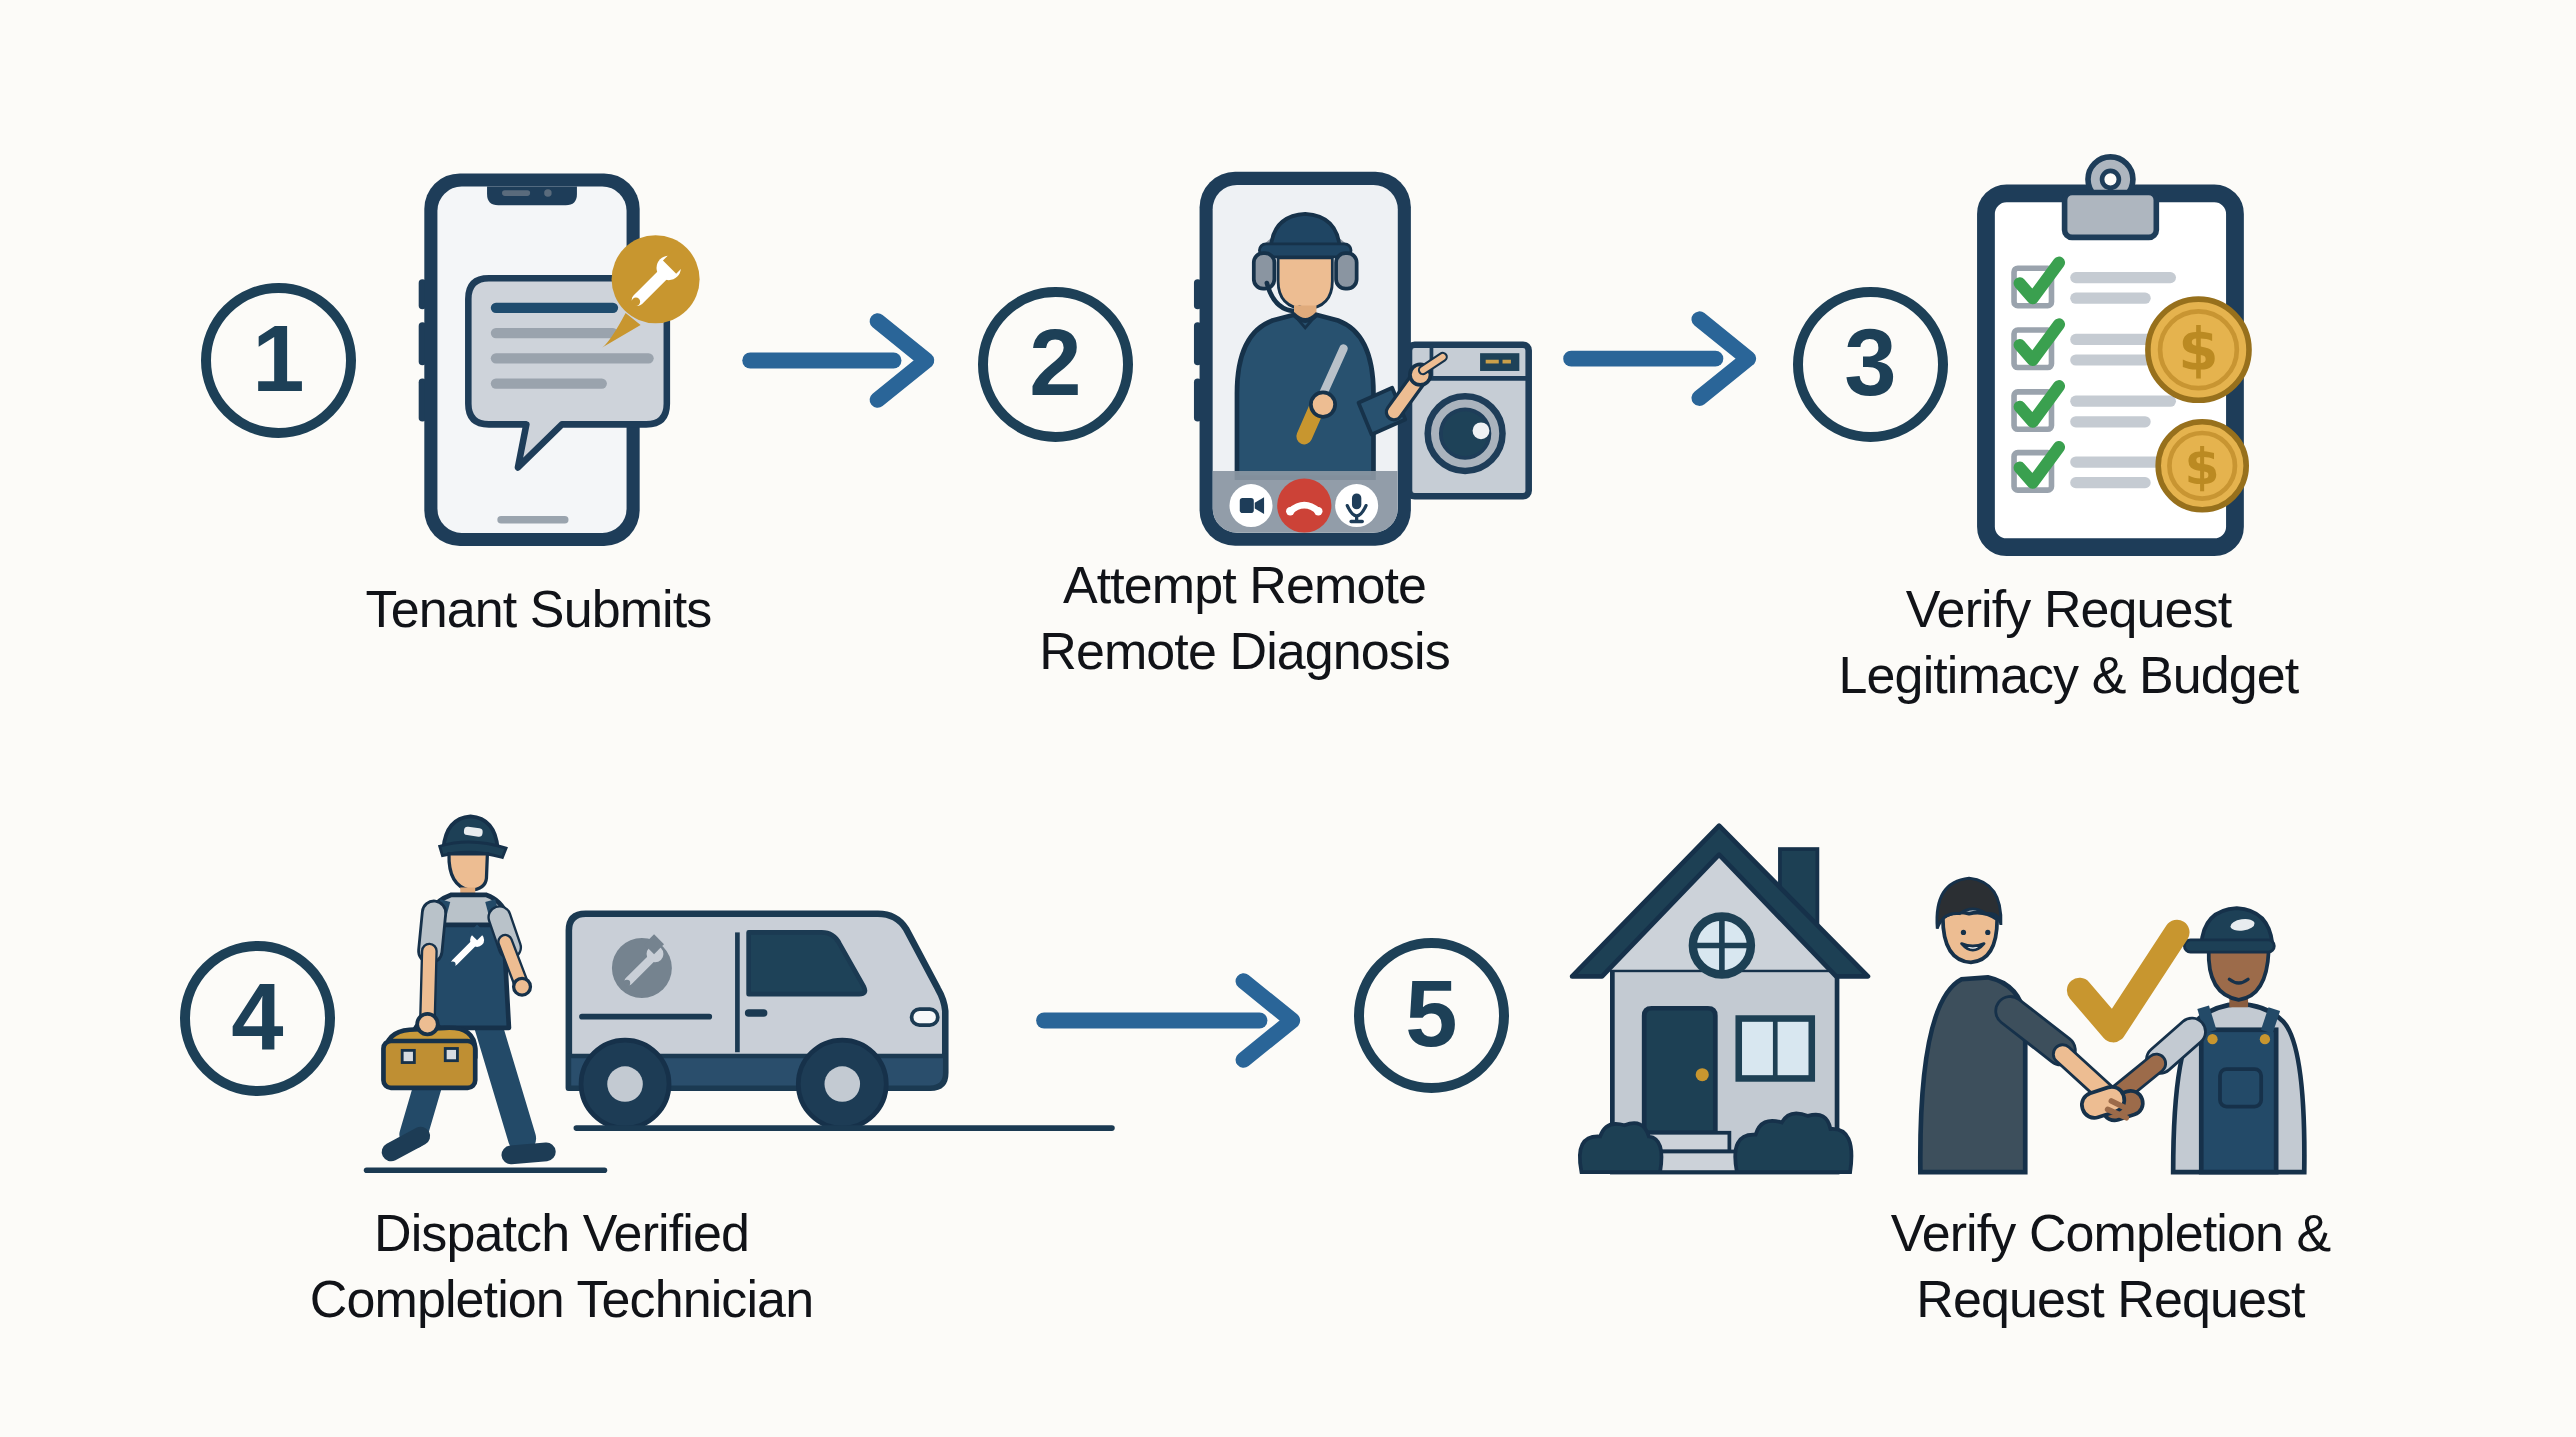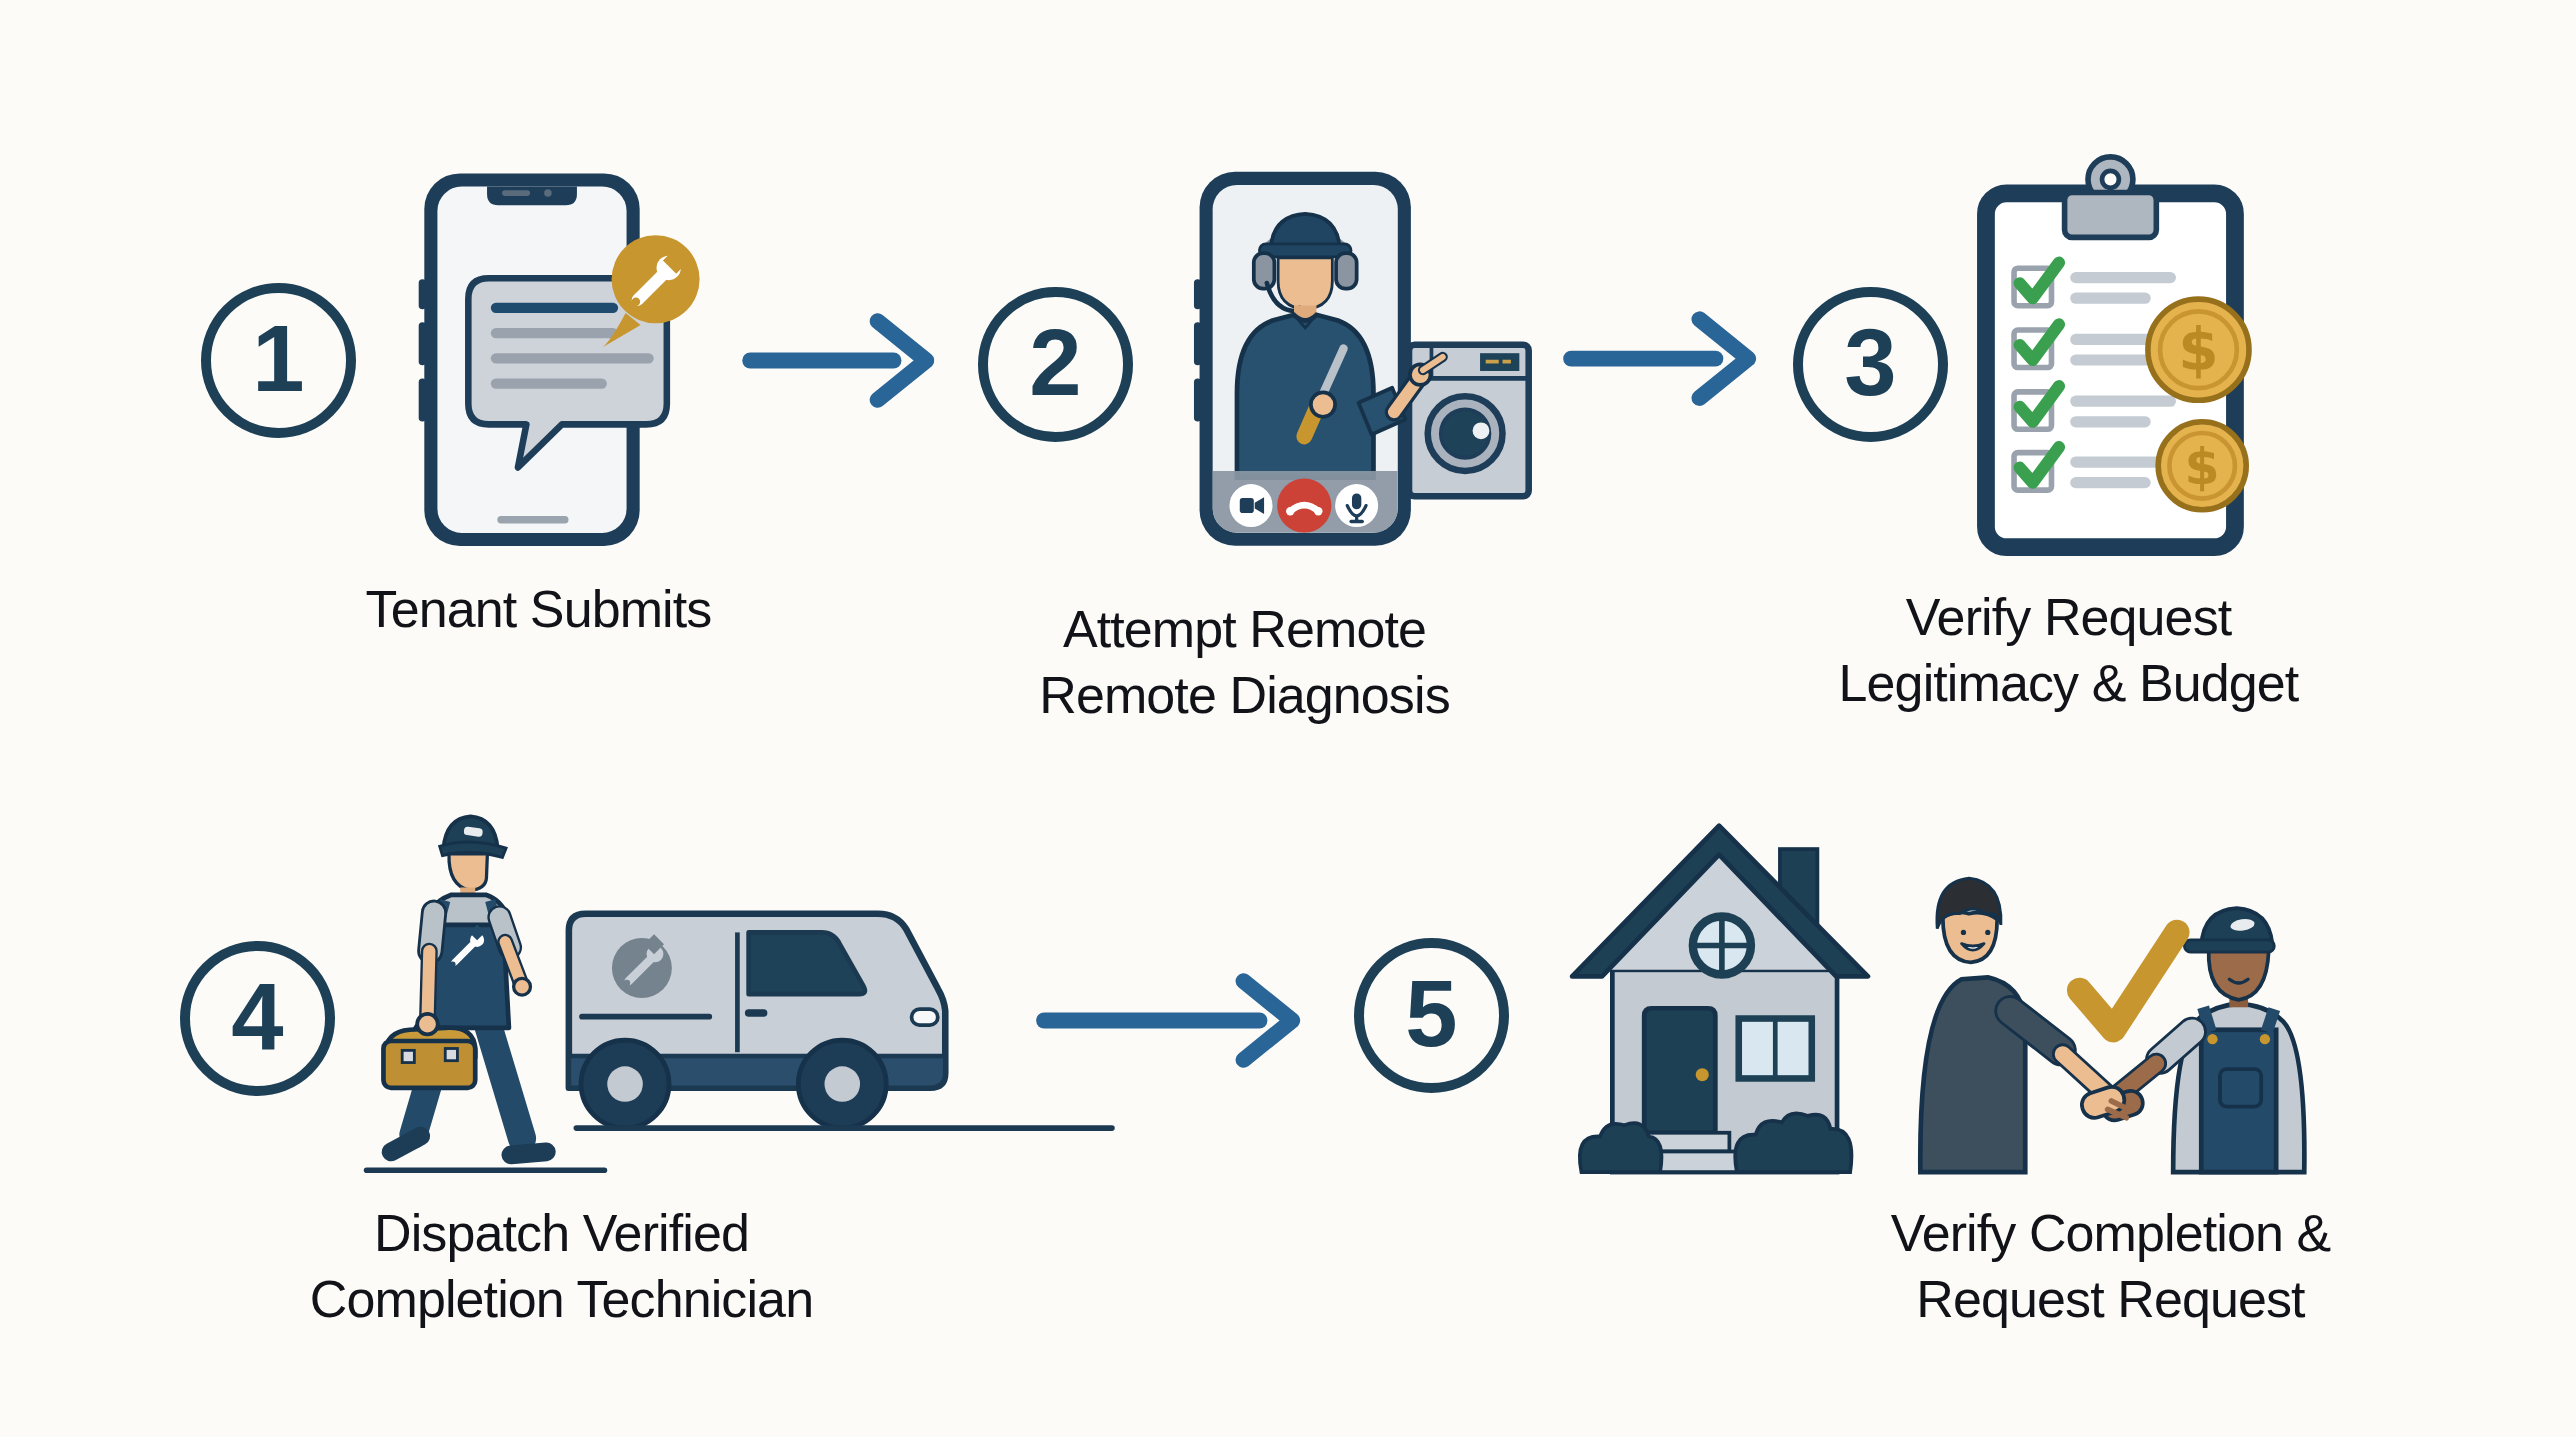--- a/index.html
+++ b/index.html
@@ -146,21 +146,21 @@
       <line x1="1521" y1="395" x2="1542" y2="381" stroke="#16324a" stroke-width="11" stroke-linecap="round"></line>
       <line x1="1521" y1="395" x2="1542" y2="381" stroke="#edbd92" stroke-width="6.5" stroke-linecap="round"></line>
     </g>
   </svg>
 
   <svg class="abs" style="left:1559px;top:309px;" width="206" height="103" viewBox="1665 330 220 110">
     <line x1="1678" y1="383" x2="1832" y2="383" stroke="#2a6598" stroke-width="17" stroke-linecap="round"></line>
     <polyline points="1815,341 1867,383 1815,425" fill="none" stroke="#2a6598" stroke-width="17" stroke-linecap="round" stroke-linejoin="round"></polyline>
   </svg>
 
-  <div class="caption abs" style="left:889px;top:596px;">
+  <div class="caption abs" style="left:889px;top:552px;">
     <span>Attempt Remote</span>
     <span>Remote Diagnosis</span>
   </div>
 
   <div class="badge abs" style="left:1793px;top:287px;">
     <span>3</span>
   </div>
 
   <svg class="abs" style="left:1956px;top:140px;" width="337" height="440" viewBox="2090 150 360 470">
     <g>
@@ -200,21 +200,21 @@
       <circle cx="2349" cy="374" r="41" fill="none" stroke="#c89532" stroke-width="5"></circle>
       <text x="2349" y="396" text-anchor="middle" font-family="'DejaVu Sans', sans-serif" font-size="62" font-weight="bold" fill="#bb8a22">$</text>
     </g>
     <g>
       <circle cx="2353" cy="498" r="47" fill="#e5b34e" stroke="#97701c" stroke-width="6"></circle>
       <circle cx="2353" cy="498" r="35" fill="none" stroke="#c89532" stroke-width="5"></circle>
       <text x="2353" y="517" text-anchor="middle" font-family="'DejaVu Sans', sans-serif" font-size="54" font-weight="bold" fill="#bb8a22">$</text>
     </g>
   </svg>
 
-  <div class="caption abs" style="left:1713px;top:576px;margin-top:8px;">
+  <div class="caption abs" style="left:1713px;top:576px;">
     <span>Verify Request</span>
     <span>Legitimacy &amp; Budget</span>
   </div>
 
   <div class="badge abs" style="left:180px;top:941px;">
     <span>4</span>
   </div>
 
   <svg class="abs" style="left:346px;top:805px;" width="824" height="384" viewBox="370 860 880 410">
     <g>

